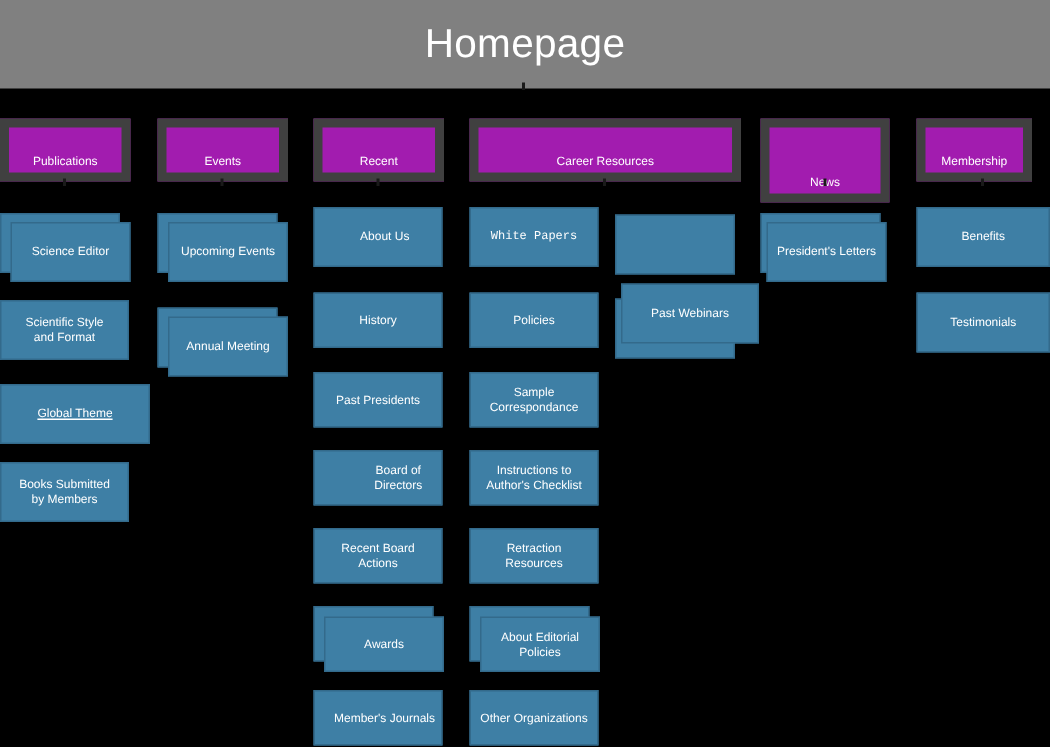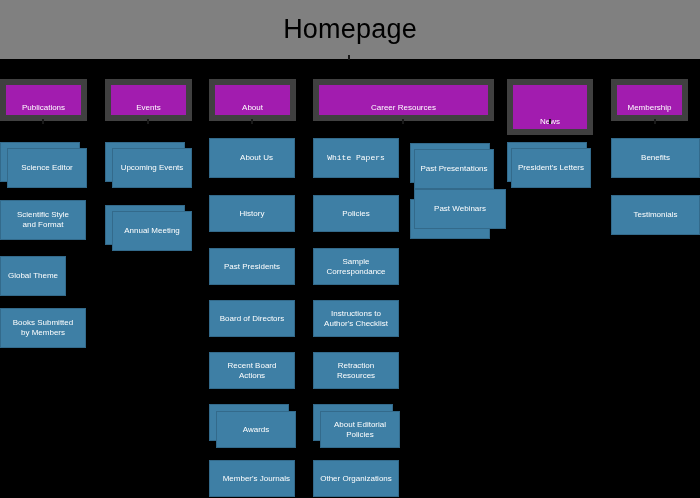--- a/index.html
+++ b/index.html
@@ -29,21 +29,21 @@
     left: 0;
     top: 0;
     width: 700px;
     height: 59px;
     background: #808080;
     display: flex;
     align-items: center;
     justify-content: center;
   }
   .header-title {
-    color: #000000;
+    color: #ffffff;
     font-size: 27px;
     font-weight: 400;
     letter-spacing: 0.2px;
     line-height: 1;
   }
   .header-stub {
     position: absolute;
     left: 348px;
     top: 55px;
     width: 2px;
@@ -108,21 +108,21 @@
     <span>Publications</span>
   </div>
   <div class="stub" style="left:42px; top:119px;"></div>
 
   <div class="node cat" style="left:105px; top:79px; width:87px; height:42px;">
     <span>Events</span>
   </div>
   <div class="stub" style="left:147px; top:119px;"></div>
 
   <div class="node cat" style="left:209px; top:79px; width:87px; height:42px;">
-    <span>About</span>
+    <span>Recent</span>
   </div>
   <div class="stub" style="left:251px; top:119px;"></div>
 
   <div class="node cat" style="left:313px; top:79px; width:181px; height:42px;">
     <span>Career Resources</span>
   </div>
   <div class="stub" style="left:402px; top:119px;"></div>
 
   <div class="node cat" style="left:507px; top:79px; width:86px; height:56px;">
     <span>News</span>
@@ -137,21 +137,21 @@
   <div class="stack-back" style="left:0px; top:142px; width:80px; height:40px;"></div>
   <div class="node leaf" style="left:7px; top:148px; width:80px; height:40px;">
     <span>Science Editor</span>
   </div>
 
   <div class="node leaf" style="left:0px; top:200px; width:86px; height:40px;">
     <span>Scientific Style
 and Format</span>
   </div>
 
-  <div class="node leaf" style="left:0px; top:256px; width:66px; height:40px;">
+  <div class="node leaf" style="left:0px; top:256px; width:100px; height:40px;text-decoration:underline;">
     <span>Global Theme</span>
   </div>
 
   <div class="node leaf" style="left:0px; top:308px; width:86px; height:40px;">
     <span>Books Submitted
 by Members</span>
   </div>
 
   <div class="stack-back" style="left:105px; top:142px; width:80px; height:40px;"></div>
   <div class="node leaf" style="left:112px; top:148px; width:80px; height:40px;">
@@ -168,21 +168,21 @@
   </div>
 
   <div class="node leaf" style="left:209px; top:195px; width:86px; height:37px;">
     <span>History</span>
   </div>
 
   <div class="node leaf" style="left:209px; top:248px; width:86px; height:37px;">
     <span>Past Presidents</span>
   </div>
 
-  <div class="node leaf" style="left:209px; top:300px; width:86px; height:37px;">
+  <div class="node leaf" style="left:209px; top:300px; width:86px; height:37px;padding-left:31px;">
     <span>Board of Directors</span>
   </div>
 
   <div class="node leaf" style="left:209px; top:352px; width:86px; height:37px;">
     <span>Recent Board Actions</span>
   </div>
 
   <div class="stack-back" style="left:209px; top:404px; width:80px; height:37px;"></div>
   <div class="node leaf" style="left:216px; top:411px; width:80px; height:37px;">
     <span>Awards</span>
@@ -218,23 +218,20 @@
   <div class="node leaf" style="left:320px; top:411px; width:80px; height:37px;">
     <span>About Editorial
 Policies</span>
   </div>
 
   <div class="node leaf" style="left:313px; top:460px; width:86px; height:37px;">
     <span>Other Organizations</span>
   </div>
 
   <div class="stack-back" style="left:410px; top:143px; width:80px; height:40px;"></div>
-  <div class="node leaf" style="left:414px; top:149px; width:80px; height:40px;">
-    <span>Past Presentations</span>
-  </div>
 
   <div class="stack-back" style="left:410px; top:199px; width:80px; height:40px;"></div>
   <div class="node leaf" style="left:414px; top:189px; width:92px; height:40px;">
     <span>Past Webinars</span>
   </div>
 
   <div class="stack-back" style="left:507px; top:142px; width:80px; height:40px;"></div>
   <div class="node leaf" style="left:511px; top:148px; width:80px; height:40px;">
     <span>President's Letters</span>
   </div>

